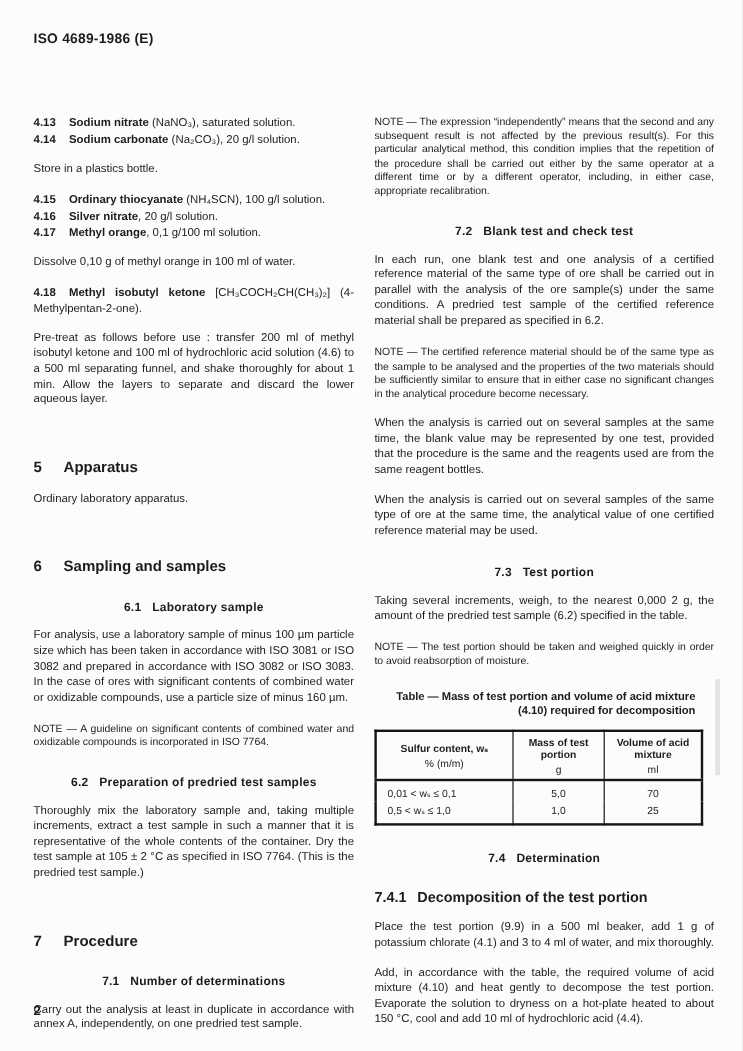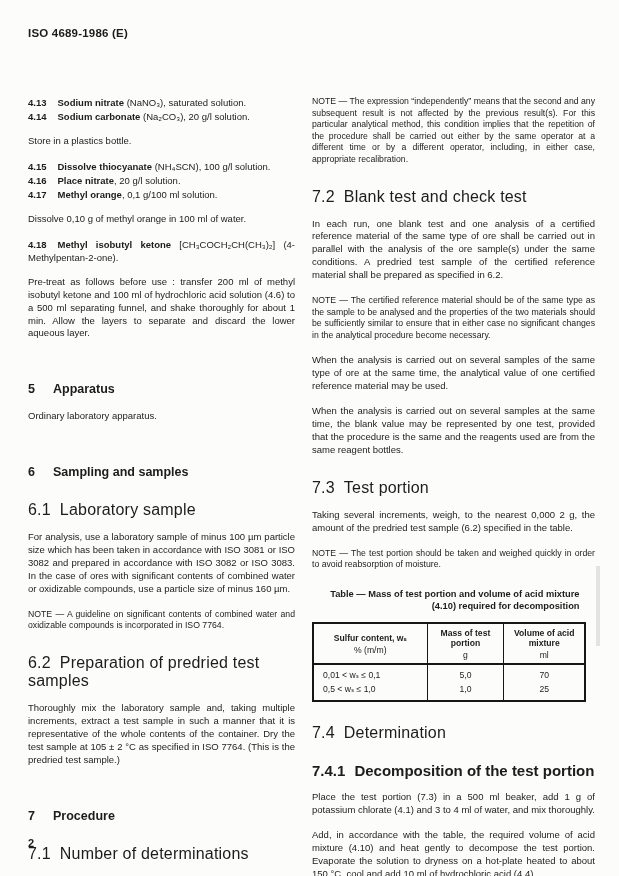--- a/index.html
+++ b/index.html
@@ -39,23 +39,23 @@
     margin:13px 0;
   }
   .reagent{
     font-size:9.5px;line-height:13px;text-align:justify;
     margin:1px 0;
   }
   .reagent .rnum{font-weight:bold;margin-right:11px;}
   .reagent .rname{font-weight:bold;}
   .h1{font-size:12.5px;font-weight:bold;margin:42px 0 14px;}
   .h1 .num{display:inline-block;min-width:16px;margin-right:9px;}
-  .h2{font-size:16px;font-weight:normal;margin:22px 0 12px;letter-spacing:.2px;}
+  .h2{font-size:10px;font-weight:bold;margin:22px 0 12px;letter-spacing:.2px;text-align:center;}
   .h2 .num{margin-right:9px;}
-  .h3{font-size:15px;font-weight:bold;margin:20px 0 11px;}
+  .h3{font-size:12px;font-weight:bold;margin:20px 0 11px;}
   .h3 .num{margin-right:9px;}
   .caption{
     font-size:9.3px;font-weight:bold;text-align:right;
     line-height:12.5px;margin:17px auto 9px;max-width:252px;
   }
   table.data{
     border-collapse:collapse;
     border:2px solid var(--rule);
     width:274px;
     font-size:8.6px;
@@ -87,22 +87,22 @@
 <body>
 
 <div class="page">
   <div class="doc-header">ISO 4689-1986 (E)</div>
 
   <div class="cols">
     <div class="col col-left" id="left-col">
         <p class="reagent" style="margin-top: 0px;"><span class="rnum">4.13</span><span class="rname">Sodium nitrate</span><span class="rrest"> (NaNO₃), saturated solution.</span></p>
         <p class="reagent"><span class="rnum">4.14</span><span class="rname">Sodium carbonate</span><span class="rrest"> (Na₂CO₃), 20 g/l solution.</span></p>
         <p class="para">Store in a plastics bottle.</p>
-        <p class="reagent"><span class="rnum">4.15</span><span class="rname">Dissolve thiocyanate</span><span class="rrest"> (NH₄SCN), 100 g/l solution.</span></p>
-        <p class="reagent"><span class="rnum">4.16</span><span class="rname">Place nitrate</span><span class="rrest">, 20 g/l solution.</span></p>
+        <p class="reagent"><span class="rnum">4.15</span><span class="rname">Ordinary thiocyanate</span><span class="rrest"> (NH₄SCN), 100 g/l solution.</span></p>
+        <p class="reagent"><span class="rnum">4.16</span><span class="rname">Silver nitrate</span><span class="rrest">, 20 g/l solution.</span></p>
         <p class="reagent"><span class="rnum">4.17</span><span class="rname">Methyl orange</span><span class="rrest">, 0,1 g/100 ml solution.</span></p>
         <p class="para">Dissolve 0,10 g of methyl orange in 100 ml of water.</p>
         <p class="reagent"><span class="rnum">4.18</span><span class="rname">Methyl isobutyl ketone</span><span class="rrest"> [CH₃COCH₂CH(CH₃)₂] (4-Methylpentan-2-one).</span></p>
         <p class="para">Pre-treat as follows before use : transfer 200 ml of methyl isobutyl ketone and 100 ml of hydrochloric acid solution (4.6) to a 500 ml separating funnel, and shake thoroughly for about 1 min. Allow the layers to separate and discard the lower aqueous layer.</p>
         <div class="h1"><span class="num">5</span><span>Apparatus</span></div>
         <p class="para">Ordinary laboratory apparatus.</p>
         <div class="h1"><span class="num">6</span><span>Sampling and samples</span></div>
         <div class="h2"><span class="num">6.1</span><span>Laboratory sample</span></div>
         <p class="para">For analysis, use a laboratory sample of minus 100 µm particle size which has been taken in accordance with ISO 3081 or ISO 3082 and prepared in accordance with ISO 3082 or ISO 3083. In the case of ores with significant contents of combined water or oxidizable compounds, use a particle size of minus 160 µm.</p>
         <p class="note">NOTE — A guideline on significant contents of combined water and oxidizable compounds is incorporated in ISO 7764.</p>
@@ -110,22 +110,22 @@
         <p class="para">Thoroughly mix the laboratory sample and, taking multiple increments, extract a test sample in such a manner that it is representative of the whole contents of the container. Dry the test sample at 105 ± 2 °C as specified in ISO 7764. (This is the predried test sample.)</p>
         <div class="h1"><span class="num">7</span><span>Procedure</span></div>
         <div class="h2"><span class="num">7.1</span><span>Number of determinations</span></div>
         <p class="para">Carry out the analysis at least in duplicate in accordance with annex A, independently, on one predried test sample.</p>
       </div>
     <div class="col col-right" id="right-col">
         <p class="note" style="margin-top: 0px;">NOTE — The expression “independently” means that the second and any subsequent result is not affected by the previous result(s). For this particular analytical method, this condition implies that the repetition of the procedure shall be carried out either by the same operator at a different time or by a different operator, including, in either case, appropriate recalibration.</p>
         <div class="h2"><span class="num">7.2</span><span>Blank test and check test</span></div>
         <p class="para">In each run, one blank test and one analysis of a certified reference material of the same type of ore shall be carried out in parallel with the analysis of the ore sample(s) under the same conditions. A predried test sample of the certified reference material shall be prepared as specified in 6.2.</p>
         <p class="note">NOTE — The certified reference material should be of the same type as the sample to be analysed and the properties of the two materials should be sufficiently similar to ensure that in either case no significant changes in the analytical procedure become necessary.</p>
+        <p class="para">When the analysis is carried out on several samples at the same time, the blank value may be represented by one test, provided that the procedure is the same and the reagents used are from the same reagent bottles.</p>
         <p class="para">When the analysis is carried out on several samples of the same type of ore at the same time, the analytical value of one certified reference material may be used.</p>
-        <p class="para">When the analysis is carried out on several samples at the same time, the blank value may be represented by one test, provided that the procedure is the same and the reagents used are from the same reagent bottles.</p>
         <div class="h2"><span class="num">7.3</span><span>Test portion</span></div>
         <p class="para">Taking several increments, weigh, to the nearest 0,000 2 g, the amount of the predried test sample (6.2) specified in the table.</p>
         <p class="note">NOTE — The test portion should be taken and weighed quickly in order to avoid reabsorption of moisture.</p>
         <p class="caption">Table — Mass of test portion and volume of acid mixture (4.10) required for decomposition</p>
         <table class="data">
           <colgroup>
             <col width="104">
             <col width="70">
             <col width="74">
           </colgroup>
@@ -144,21 +144,21 @@
             </tr>
             <tr>
               <td class="l">0,5 &lt; wₛ ≤ 1,0</td>
               <td class="c">1,0</td>
               <td class="c">25</td>
             </tr>
           </tbody>
         </table>
         <div class="h2"><span class="num">7.4</span><span>Determination</span></div>
         <div class="h3"><span class="num">7.4.1</span><span>Decomposition of the test portion</span></div>
-        <p class="para">Place the test portion (7.3) in a 500 ml beaker, add 1 g of potassium chlorate (4.1) and 3 to 4 ml of water, and mix thoroughly.</p>
+        <p class="para">Place the test portion (9.9) in a 500 ml beaker, add 1 g of potassium chlorate (4.1) and 3 to 4 ml of water, and mix thoroughly.</p>
         <p class="para">Add, in accordance with the table, the required volume of acid mixture (4.10) and heat gently to decompose the test portion. Evaporate the solution to dryness on a hot-plate heated to about 150 °C, cool and add 10 ml of hydrochloric acid (4.4).</p>
       </div>
   </div>
 
   <div class="scan-artifact"></div>
 
   <div class="page-number">2</div>
 </div>
 
 </body></html>

